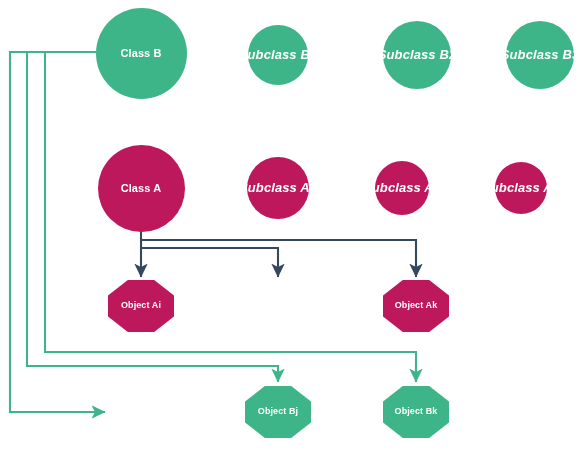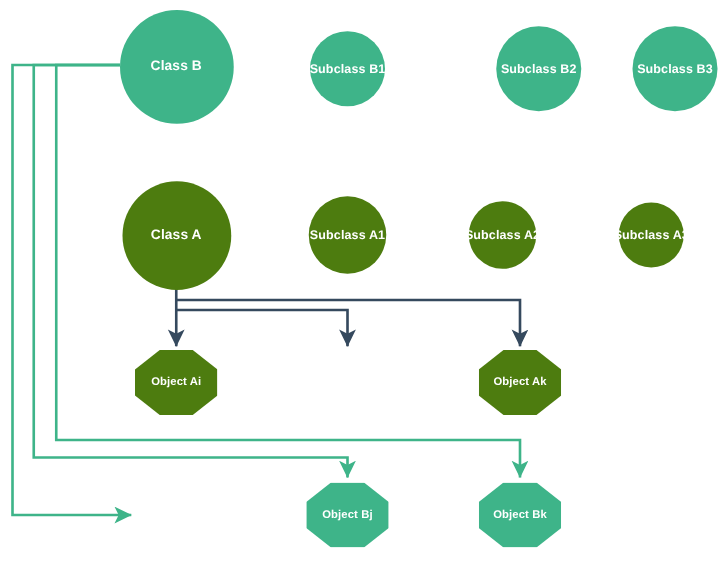--- a/index.html
+++ b/index.html
@@ -47,24 +47,24 @@
     white-space: nowrap;
     pointer-events: none;
   }
   .shape-circle {
     border-radius: 50%;
   }
   .shape-octagon {
     clip-path: polygon(30% 0%, 70% 0%, 100% 30%, 100% 70%, 70% 100%, 30% 100%, 0% 70%, 0% 30%);
   }
   .fill-green  { background: #3eb489; justify-content: center; }
-  .fill-navy   { background: #4d7c0f; }
+  .fill-navy   { background: #be185d; }
 
   .lbl-lg { font-size: 11px; }
-  .lbl-md { font-size: 10px; }
+  .lbl-md { font-size: 13px; font-style: italic; }
   .lbl-sm { font-size: 9px; }
 </style>
 </head>
 <body>
 
 <div id="diagram-canvas">
 
   <svg id="edge-layer" viewBox="0 0 581 455">
     <defs>
       <marker id="arrow-navy" markerWidth="9" markerHeight="9" refX="6.4" refY="3.2" orient="auto" markerUnits="strokeWidth">
@@ -88,21 +88,21 @@
     <path d="M96,52 L45,52 L45,352 L416,352 L416,382" fill="none" stroke="#3eb489" stroke-width="2.1" stroke-linejoin="miter" marker-end="url(#arrow-green)"></path>
   </svg>
 
   <div id="node-layer">
       <div class="node shape-circle fill-green" style="left: 95.5px; top: 7.5px; width: 91px; height: 91px;">
         <span class="node-label lbl-lg">Class B</span>
       </div>
       <div class="node shape-circle fill-green" style="left: 248px; top: 25px; width: 60px; height: 60px;">
         <span class="node-label lbl-md">Subclass B1</span>
       </div>
-      <div class="node shape-circle fill-green" style="left: 397px; top: 21px; width: 68px; height: 68px;">
+      <div class="node shape-circle fill-green" style="left: 383px; top: 21px; width: 68px; height: 68px;">
         <span class="node-label lbl-md">Subclass B2</span>
       </div>
       <div class="node shape-circle fill-green" style="left: 506px; top: 21px; width: 68px; height: 68px;">
         <span class="node-label lbl-md">Subclass B3</span>
       </div>
       <div class="node shape-circle fill-navy" style="left: 97.5px; top: 144.5px; width: 87px; height: 87px;">
         <span class="node-label lbl-lg">Class A</span>
       </div>
       <div class="node shape-circle fill-navy" style="left: 247px; top: 157px; width: 62px; height: 62px;">
         <span class="node-label lbl-md">Subclass A1</span>

